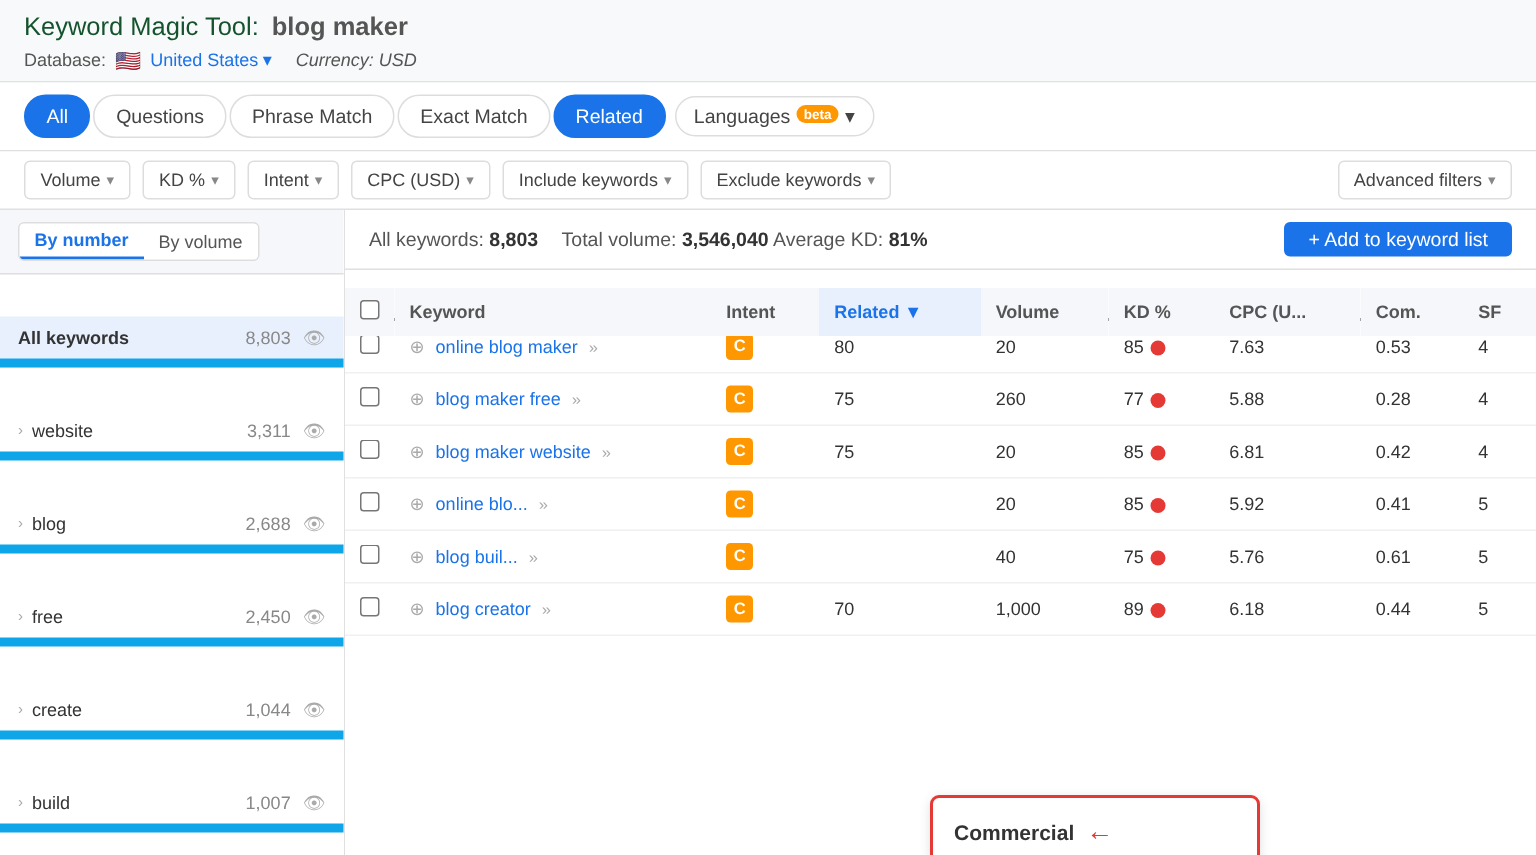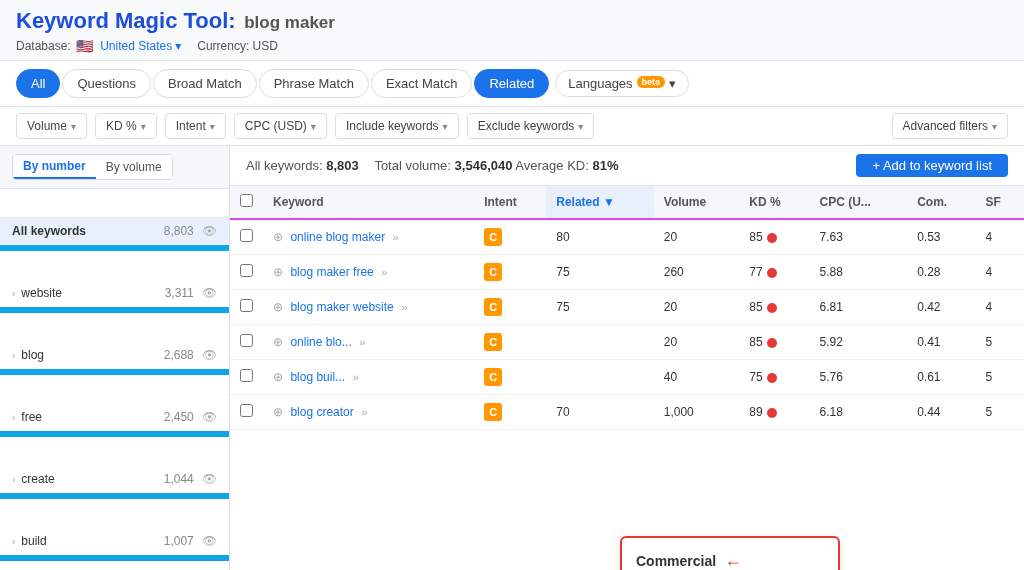--- a/index.html
+++ b/index.html
@@ -32,21 +32,21 @@
     .sidebar-item-left { display: flex; align-items: center; gap: 6px; }
     .sidebar-item-label { color: #333; font-size: 12px; }
     .sidebar-item-count { color: #888; font-size: 12px; }
     .sidebar-item-eye { color: #aaa; font-size: 12px; cursor: pointer; }
     .chevron { font-size: 10px; color: #aaa; }
     .stats-row { display: flex; align-items: center; justify-content: space-between; padding: 8px 16px; border-bottom: 1px solid #e0e0e0; background: #fff; }
     .add-btn { background: #1a73e8; color: #fff; border: none; border-radius: 4px; padding: 4px 16px; font-size: 13px; cursor: pointer; display: flex; align-items: center; gap: 6px; font-weight: 500; }
 
     .table-container { overflow-x: auto; overflow-y: auto; flex: 1; }
     table { width: 100%; border-collapse: collapse; font-size: 12px; }
-    thead th { background: #f5f7fa; border-bottom: 2px solid #d946ef; padding: 8px 10px; text-align: left; color: #555; font-weight: 600; white-space: nowrap; position: sticky; top: 0; z-index: 10; }
+    thead th { background: #f5f7fa; border-bottom: 2px solid #0f172a; padding: 8px 10px; text-align: left; color: #555; font-weight: 600; white-space: nowrap; position: sticky; top: 12px; z-index: 10; }
     thead th.sorted { background: #e8f0fe; color: #1a73e8; }
     tbody tr { border-bottom: 1px solid #f0f0f0; }
     td { padding: 8px 10px; vertical-align: middle; }
     td.keyword-cell { color: #1a73e8; cursor: pointer; white-space: nowrap; }
     td.keyword-cell .kw-link { color: #1a73e8; text-decoration: none; }
     td.keyword-cell .kw-arrows { color: #aaa; font-size: 11px; margin-left: 4px; }
     .intent-badge { display: inline-block; width: 18px; height: 18px; border-radius: 3px; text-align: center; line-height: 18px; font-size: 11px; font-weight: 700; }
     .intent-c { background: #ff9800; color: #fff; }
     .kd-dot { display: inline-block; width: 10px; height: 10px; border-radius: 50%; background: #e53935; margin-left: 4px; vertical-align: middle; }
     .checkbox-cell { width: 30px; }
@@ -69,38 +69,37 @@
     .tooltip-arrow { color: #e53935; font-size: 18px; }
 
     
     .content-wrapper { position: relative; flex: 1; display: flex; flex-direction: column; overflow: hidden; }
   </style>
 </head>
 <body>
 
 <div class="top-bar">
   <div>
-    <span style="font-size:22px;font-weight:700;color:#1d4ed8;">Keyword Magic Tool:</span>
+    <span style="font-size:17px;font-weight:400;color:#14532d;">Keyword Magic Tool:</span>
     <span style="font-size:17px;font-weight:700;color:#555;margin-left:5px;">blog maker</span>
   </div>
   <div class="db-row">
     <span>Database:</span>
     <span class="flag">🇺🇸</span>
     <a class="db-link" href="#">
       <span>United States</span>
       <span>▾</span>
     </a>
-    <span style="margin-left:10px;">Currency: USD</span>
+    <span style="margin-left:10px;font-style:italic;">Currency: USD</span>
   </div>
 </div>
 
 <div class="tabs-bar">
   <button class="tab active">All</button>
   <button class="tab">Questions</button>
-  <button class="tab">Broad Match</button>
   <button class="tab">Phrase Match</button>
   <button class="tab">Exact Match</button>
   <button class="tab tab-related active" style="background:#1a73e8;color:#fff;border-color:#1a73e8;">Related</button>
   <div class="tab-languages">
     <span>Languages</span>
     <span class="beta-badge">beta</span>
     <span>▾</span>
   </div>
 </div>
 

